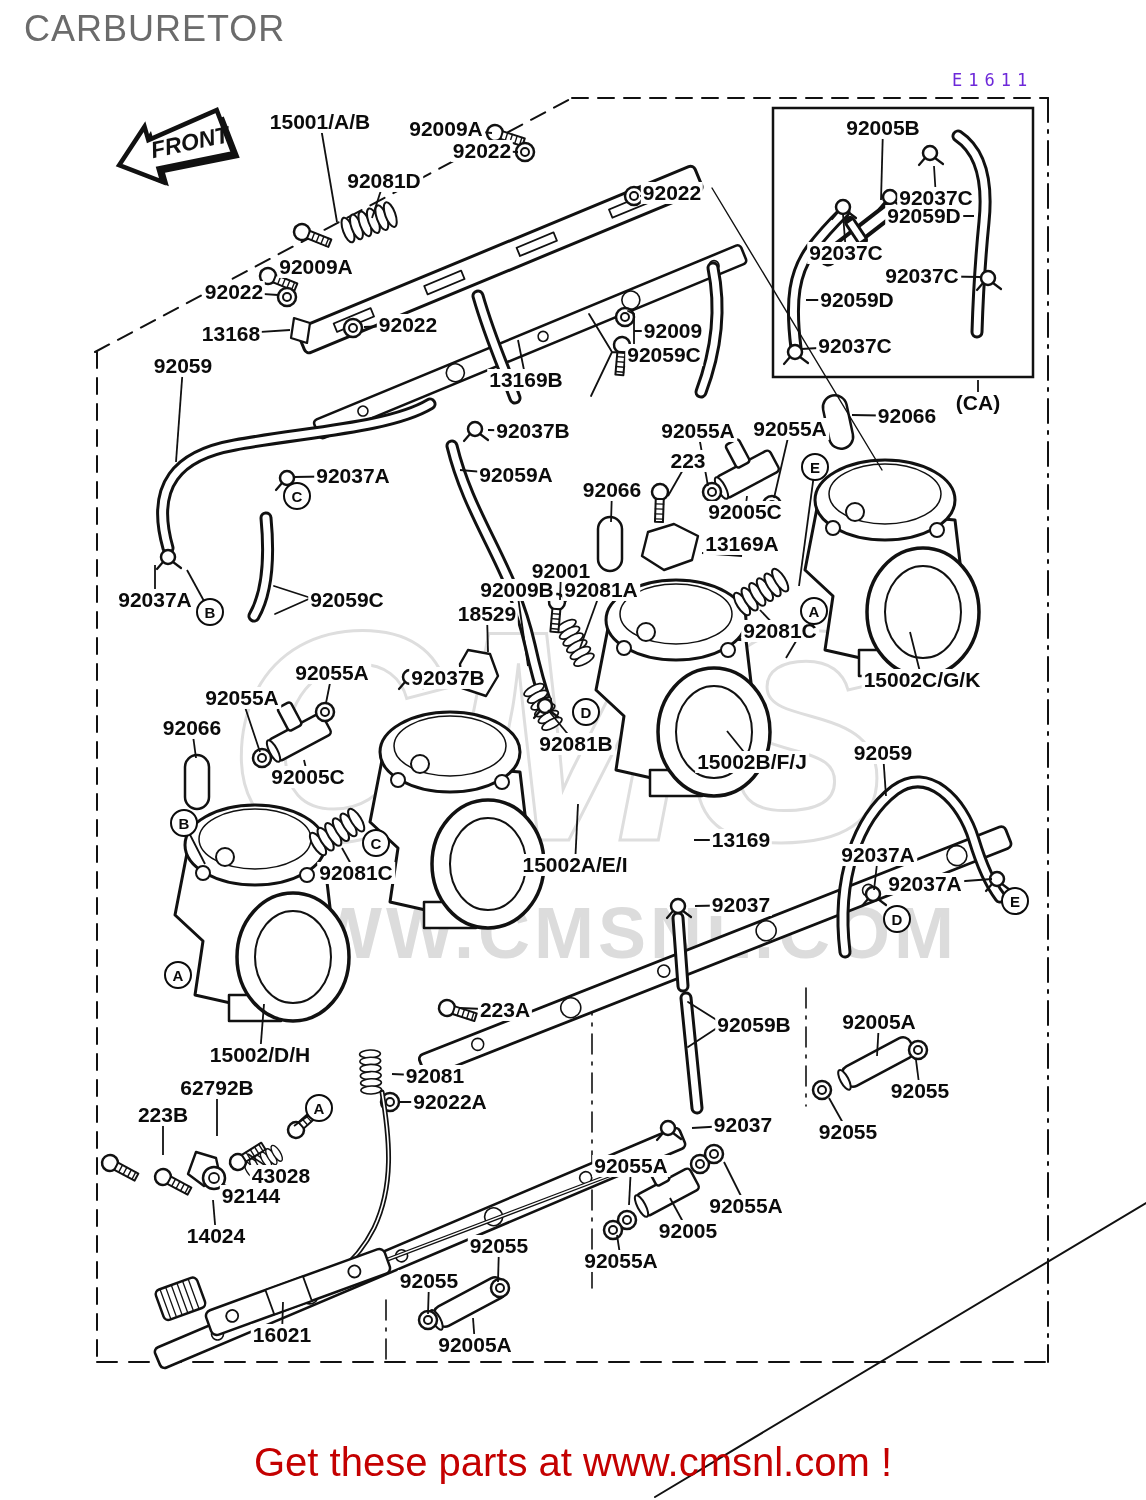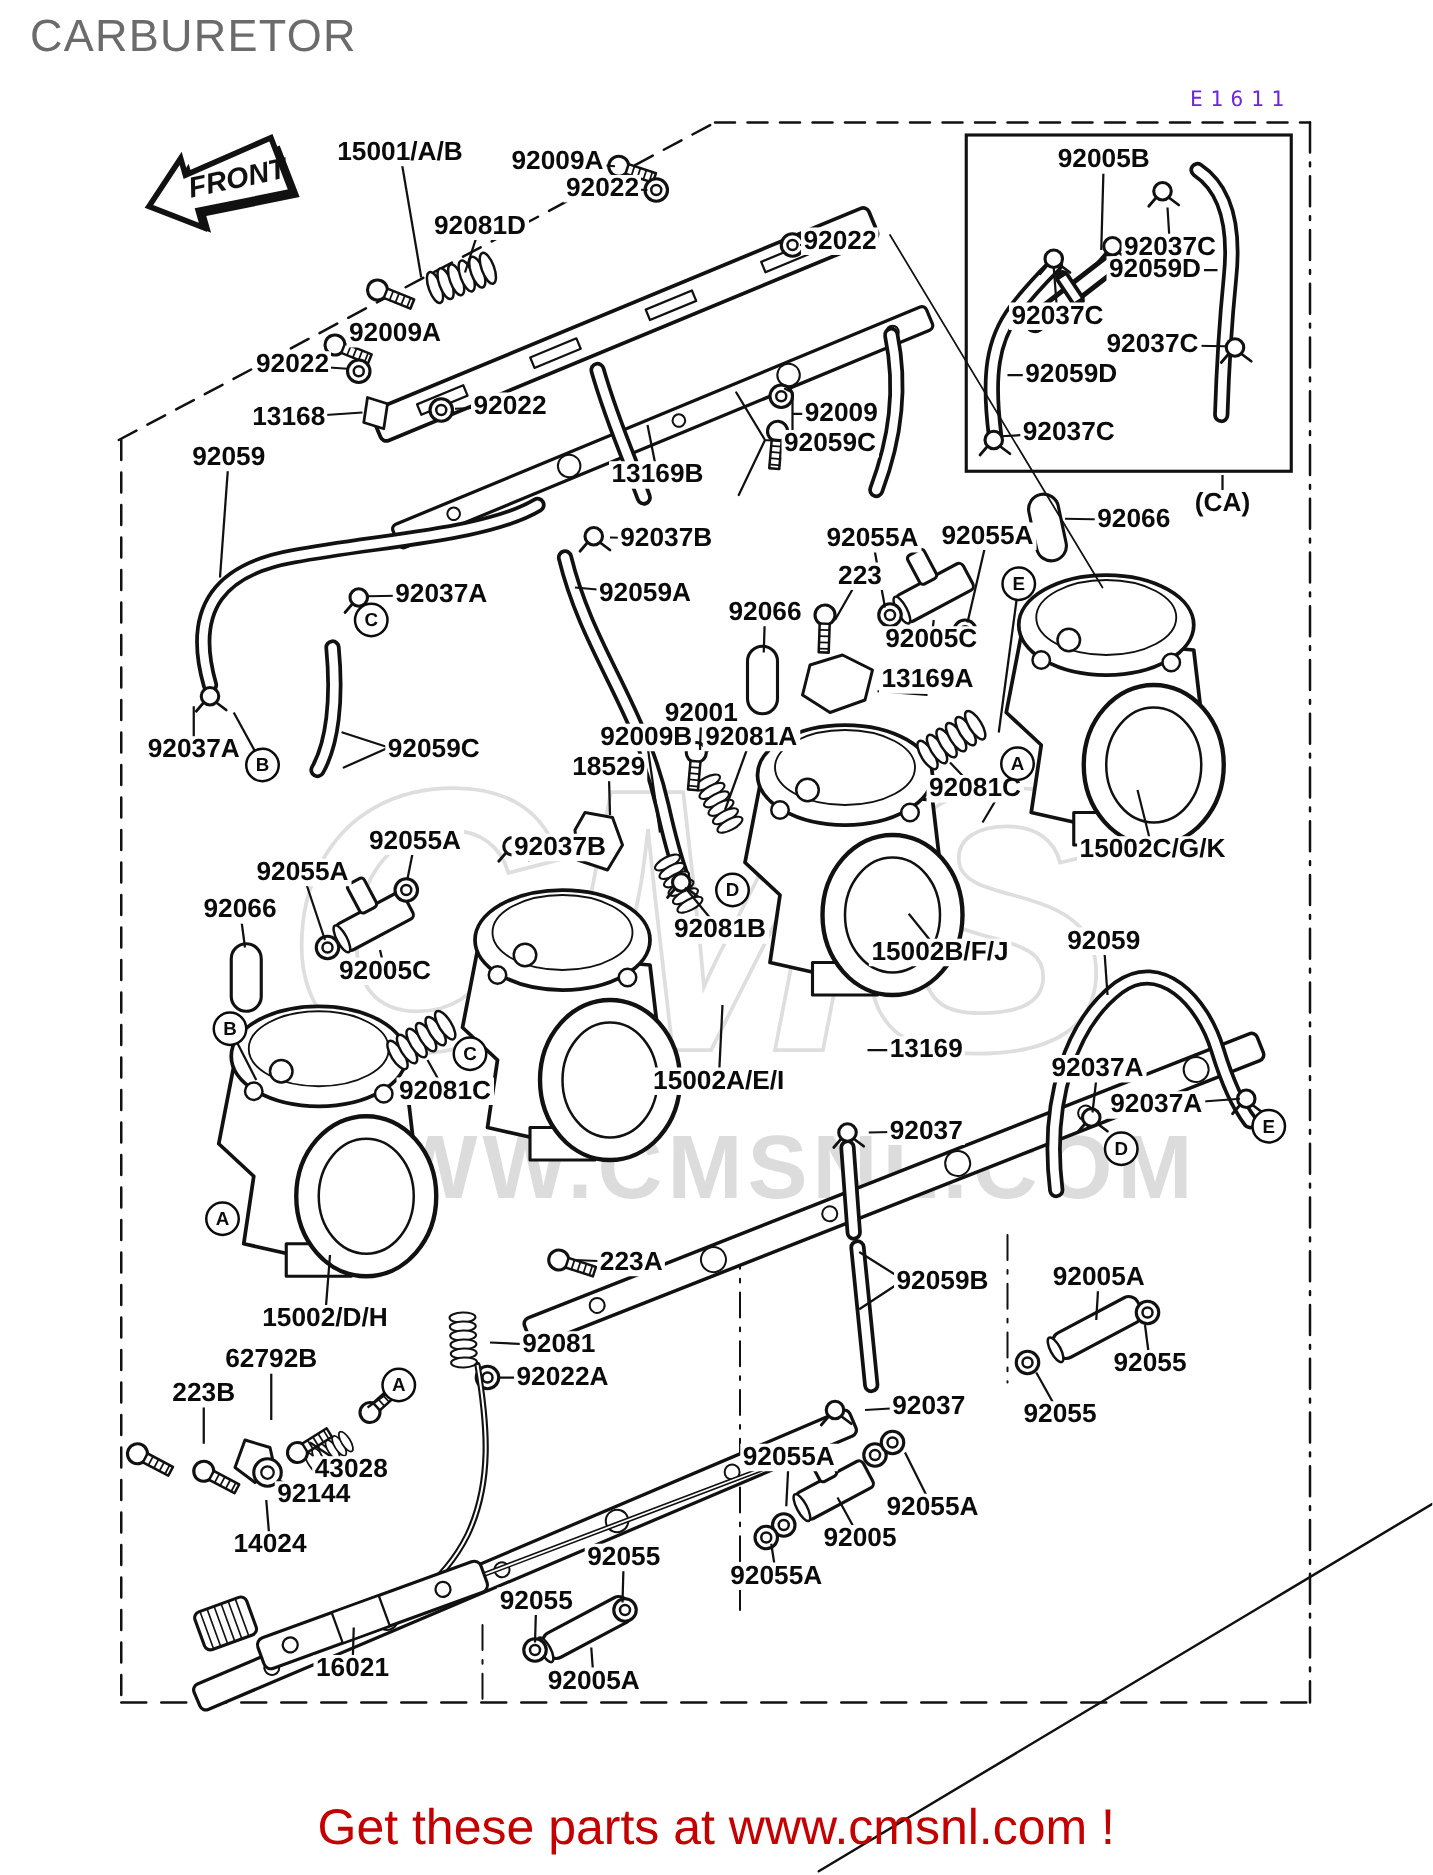--- a/index.html
+++ b/index.html
@@ -416,21 +416,21 @@
       <div class="plabel" style="left: 741px; top: 905px;">92037</div>
       <div class="plabel" style="left: 878px; top: 855px;">92037A</div>
       <div class="plabel" style="left: 925px; top: 884px;">92037A</div>
       <div class="plabel" style="left: 260px; top: 1055px;">15002/D/H</div>
       <div class="plabel" style="left: 505px; top: 1010px;">223A</div>
       <div class="plabel" style="left: 754px; top: 1025px;">92059B</div>
       <div class="plabel" style="left: 879px; top: 1022px;">92005A</div>
       <div class="plabel" style="left: 920px; top: 1091px;">92055</div>
       <div class="plabel" style="left: 848px; top: 1132px;">92055</div>
       <div class="plabel" style="left: 743px; top: 1125px;">92037</div>
-      <div class="plabel" style="left: 435px; top: 1076px; margin-left: 12px;">92081</div>
+      <div class="plabel" style="left: 435px; top: 1076px;">92081</div>
       <div class="plabel" style="left: 450px; top: 1102px;">92022A</div>
       <div class="plabel" style="left: 217px; top: 1088px;">62792B</div>
       <div class="plabel" style="left: 163px; top: 1115px;">223B</div>
       <div class="plabel" style="left: 281px; top: 1176px;">43028</div>
       <div class="plabel" style="left: 251px; top: 1196px;">92144</div>
       <div class="plabel" style="left: 216px; top: 1236px;">14024</div>
       <div class="plabel" style="left: 631px; top: 1166px;">92055A</div>
       <div class="plabel" style="left: 746px; top: 1206px;">92055A</div>
       <div class="plabel" style="left: 688px; top: 1231px;">92005</div>
       <div class="plabel" style="left: 621px; top: 1261px;">92055A</div>

